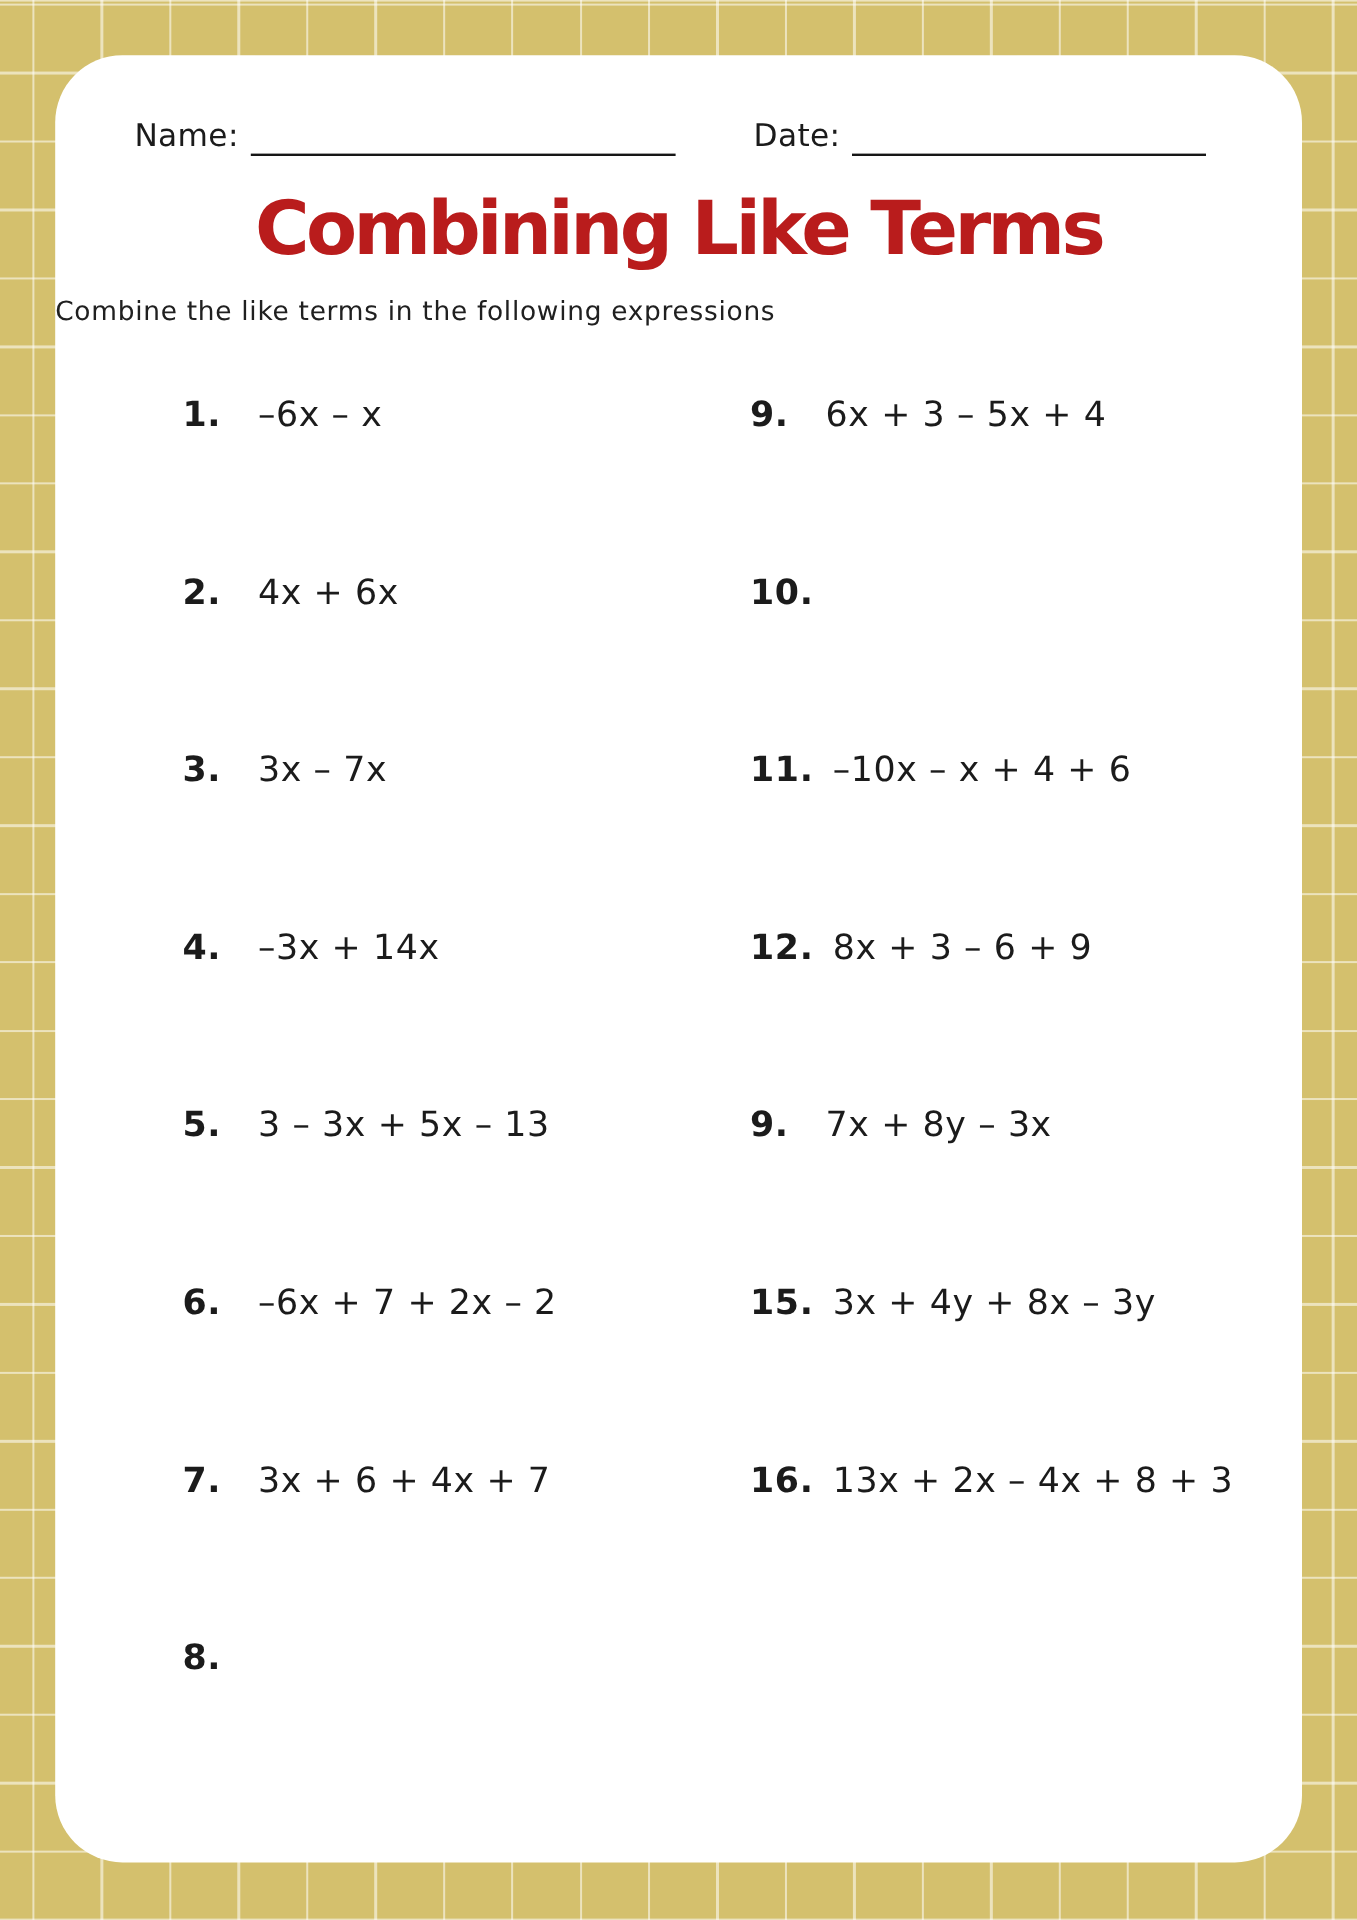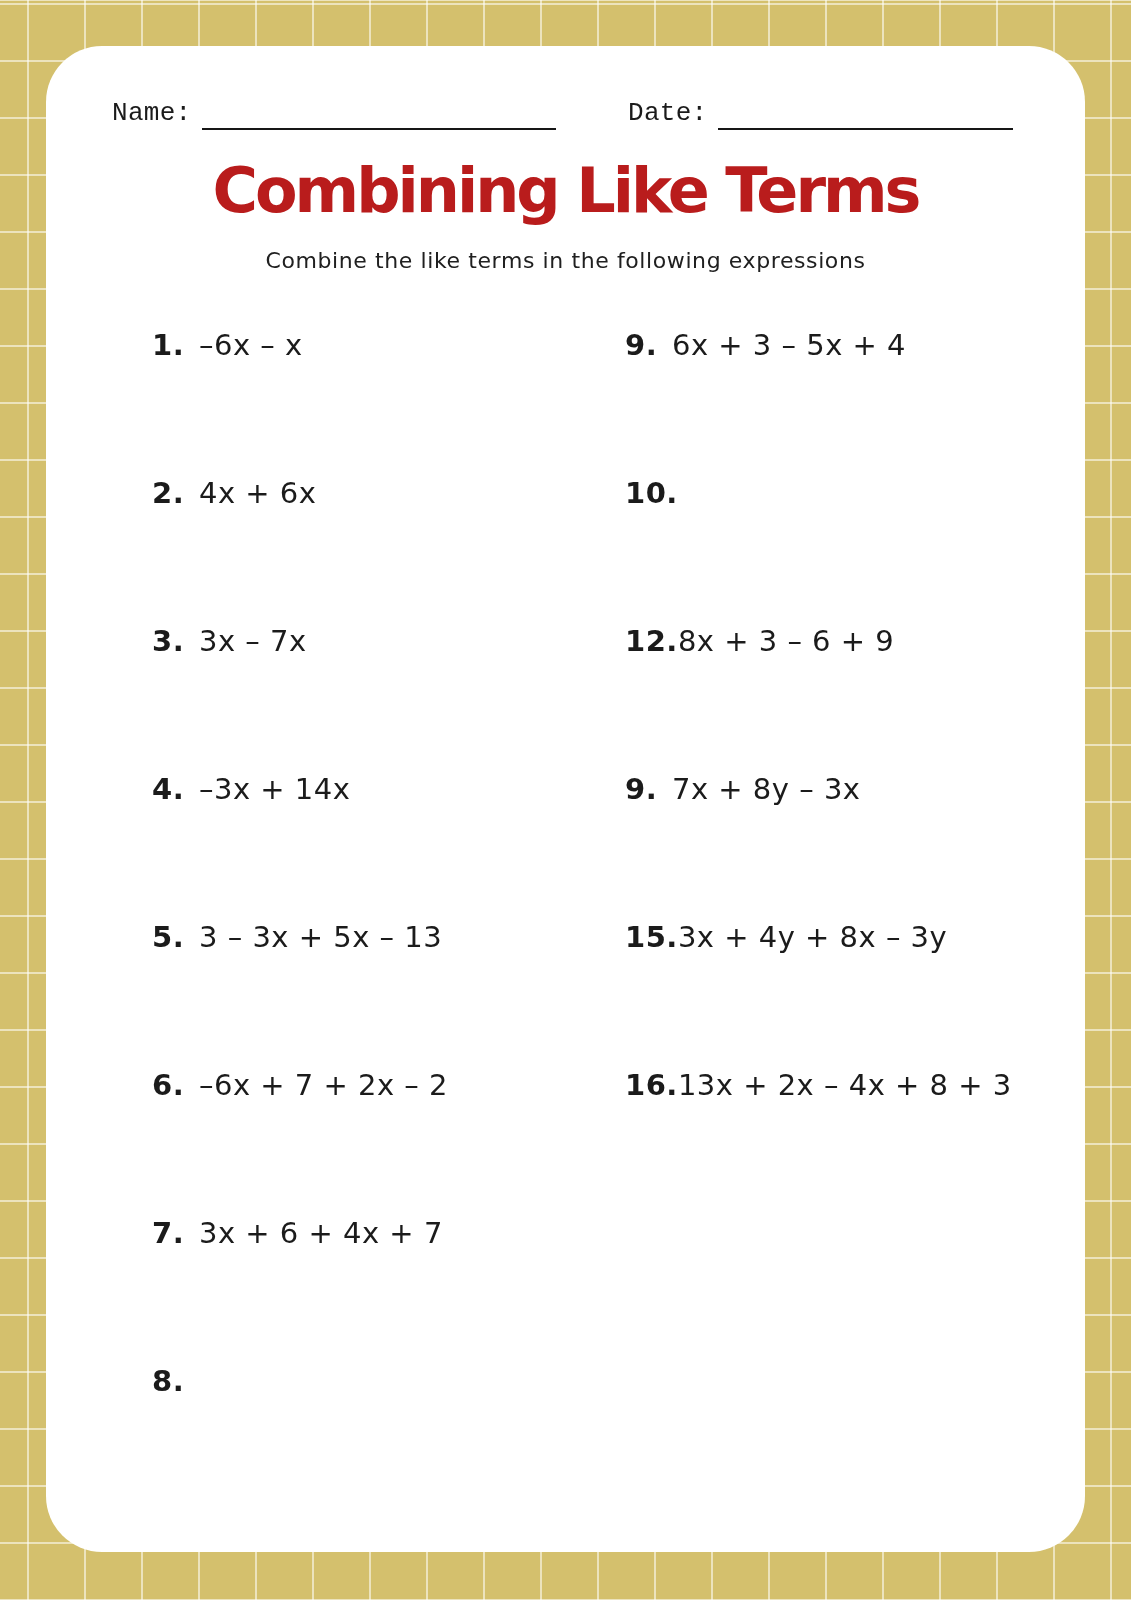--- a/index.html
+++ b/index.html
@@ -10,42 +10,42 @@
     background-image:
       repeating-linear-gradient(to right, rgba(255,255,255,.55) 0 2px, transparent 2px 57px),
       repeating-linear-gradient(to bottom, rgba(255,255,255,.55) 0 2px, transparent 2px 57px);
     background-position:27px 0, 0 3px;
     color:#1b1b1b;
   }
   .panel{
     position:absolute;left:46px;top:46px;width:1039px;height:1506px;
     background:#ffffff;border-radius:56px;
   }
-  .field{position:absolute;display:flex;align-items:flex-start;font-size:26px;letter-spacing:.3px;font-family:Liberation Mono, monospace;}
+  .field{position:absolute;display:flex;align-items:center;font-size:26px;letter-spacing:.3px;}
   .field-name{left:66px;top:52px;}
   .field-date{left:582px;top:52px;}
   .blank-line{display:inline-block;border-bottom:2.5px solid #161616;margin-left:10px;height:30px;}
   .name-line{width:354px;}
   .date-line{width:295px;}
   .title{
     position:absolute;top:108px;left:0;width:100%;margin:0;
     text-align:center;font-size:62px;font-weight:bold;letter-spacing:-3px;color:#b91c1c;
   }
   .subtitle{
     position:absolute;top:202px;left:0;width:100%;margin:0;
-    text-align:center;font-size:22px;letter-spacing:.6px;color:#202020;
+    font-size:22px;letter-spacing:.6px;color:#202020;
   }
   .problems{
     position:absolute;top:225px;left:0;right:0;
     display:grid;grid-template-rows:repeat(8,148px);grid-template-columns:473px auto;
     grid-auto-flow:column;padding-left:106px;
   }
   .problem{display:flex;align-items:center;font-size:29px;}
   .problem .num{font-weight:bold;min-width:47px;letter-spacing:.5px;}
-  .problem .expr{letter-spacing:.5px;}
+  .problem .expr{letter-spacing:.5px;margin-left:16px;}
 </style>
 </head>
 <body>
 
 <div class="panel">
 
   <div class="field field-name">
     <span>Name:</span>
     <span class="blank-line name-line"></span>
   </div>
@@ -91,20 +91,24 @@
       <span class="num">8.</span>
     </div>
     <div class="problem">
       <span class="num">9.</span>
       <span class="expr">6x + 3 – 5x + 4</span>
     </div>
     <div class="problem">
       <span class="num">10.</span>
     </div>
     <div class="problem">
+      <span class="num">11.</span>
+      <span class="expr">–10x – x + 4 + 6</span>
+    </div>
+    <div class="problem">
       <span class="num">12.</span>
       <span class="expr">8x + 3 – 6 + 9</span>
     </div>
     <div class="problem">
       <span class="num">9.</span>
       <span class="expr">7x + 8y – 3x</span>
     </div>
     <div class="problem">
       <span class="num">15.</span>
       <span class="expr">3x + 4y + 8x – 3y</span>

